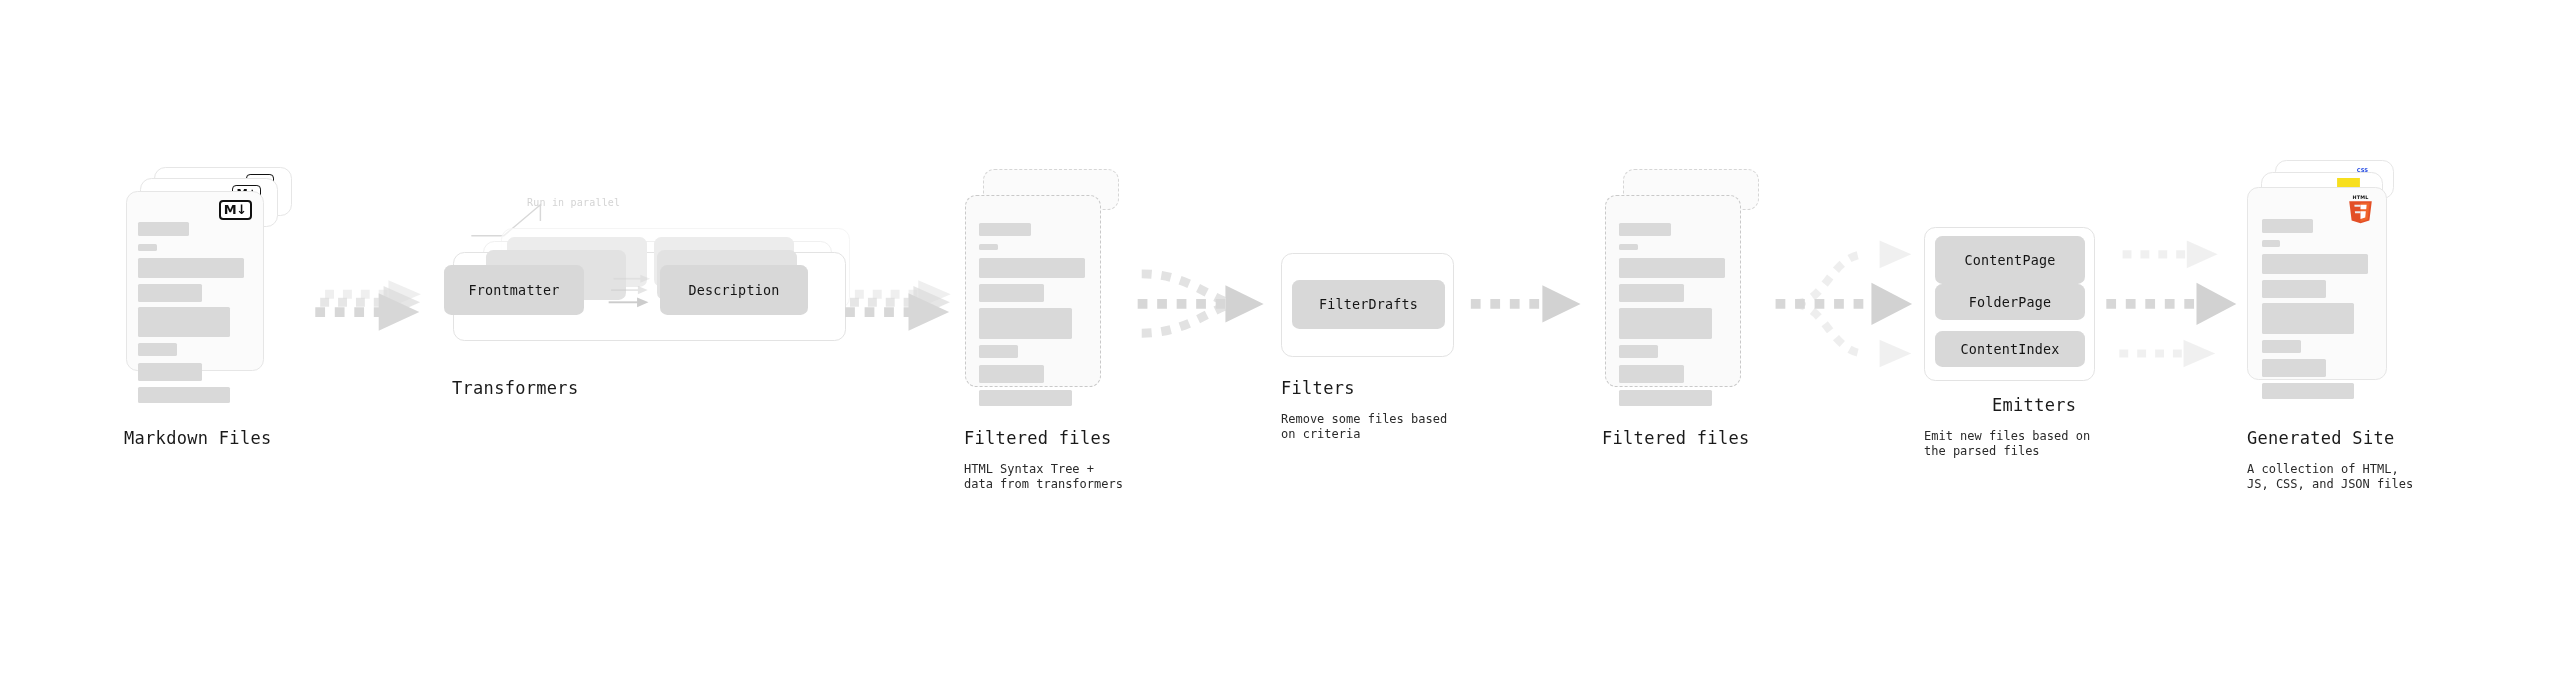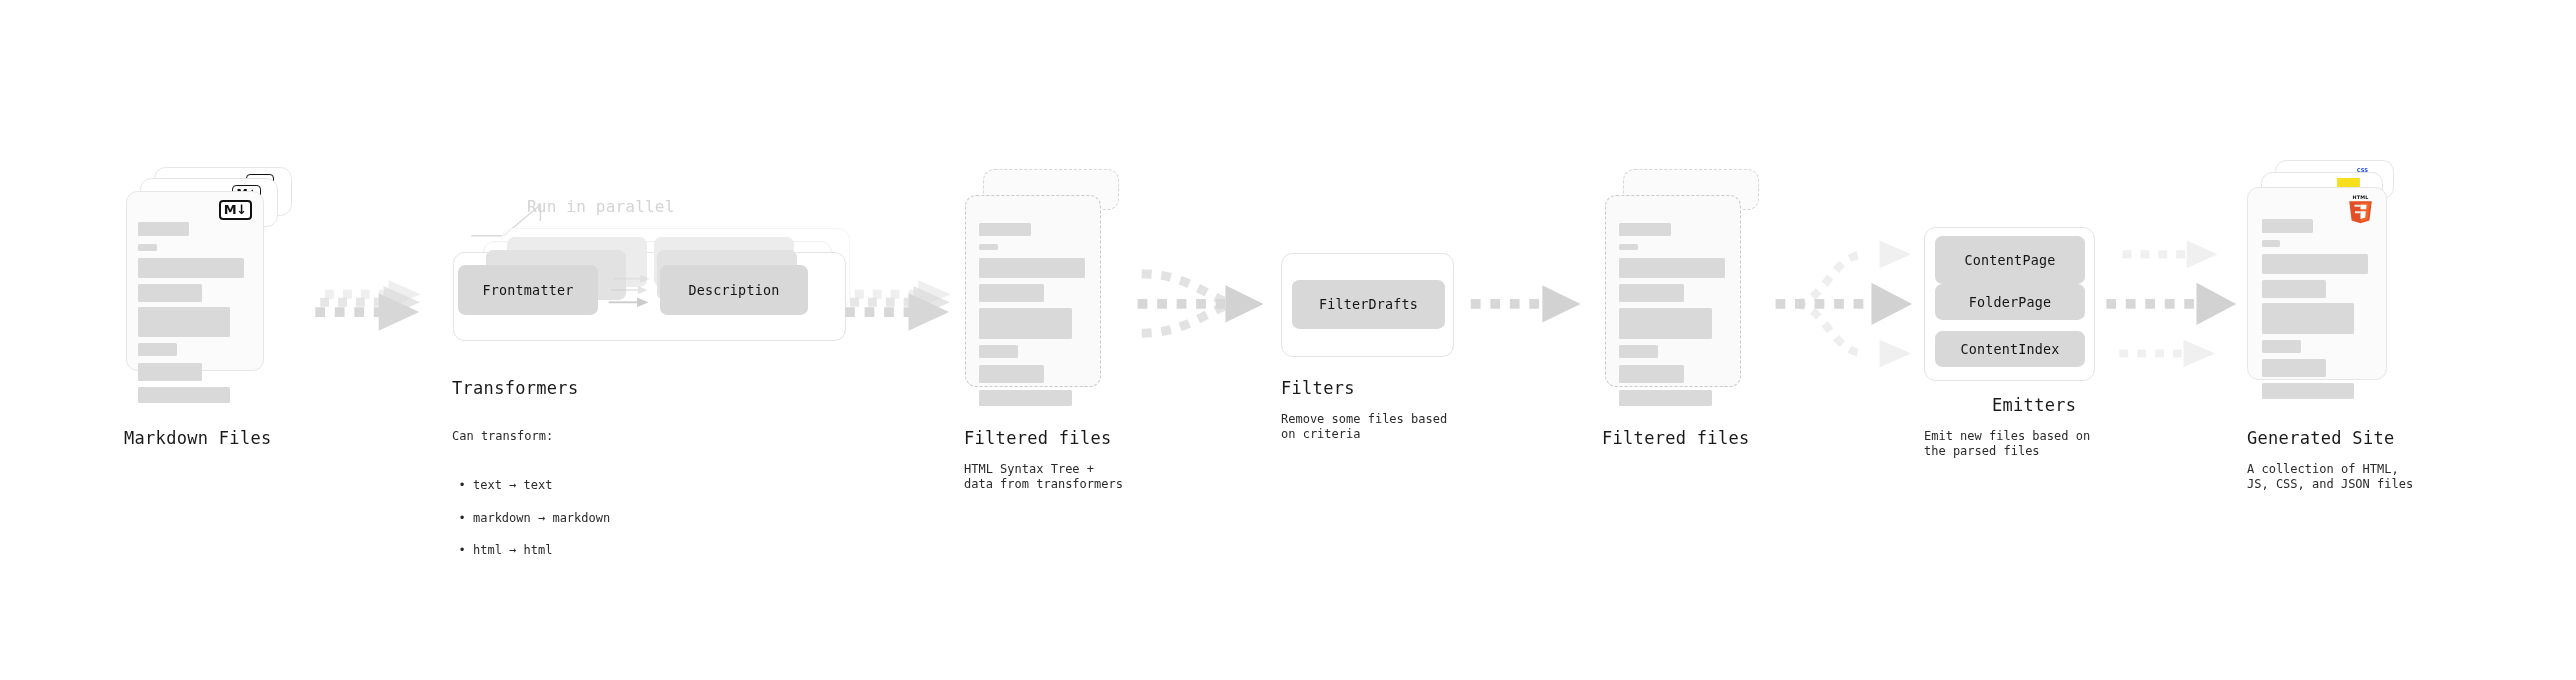--- a/index.html
+++ b/index.html
@@ -107,21 +107,21 @@
     font-size: 13.4px;
     color: #141414;
     white-space: nowrap;
     letter-spacing: 0.2px;
   }
   .pill.g1 { background: #ececec; color: transparent; }
   .pill.g2 { background: #e2e2e2; color: transparent; }
 
   .parallel-label {
     position: absolute;
-    font-size: 16px;
+    font-size: 10px;
     color: #d4d4d4;
     white-space: nowrap;
     letter-spacing: 0.2px;
   }
 
   svg { display: block; overflow: visible; }
   .svg-layer { position: absolute; left: 0; top: 0; pointer-events: none; }
 </style>
 </head>
 <body>
@@ -192,34 +192,26 @@
       <g opacity="0.5">
         <line x1="752" y1="357" x2="787" y2="357" stroke="#cccccc" stroke-width="2.2"></line>
         <polygon points="785,352 797,357 785,362" fill="#cccccc"></polygon>
       </g>
       <g opacity="0.85">
         <line x1="749" y1="372" x2="787" y2="372" stroke="#c4c4c4" stroke-width="2.4"></line>
         <polygon points="784,366 798,372 784,378" fill="#c4c4c4"></polygon>
       </g>
     </svg>
 
-    <div class="pill" style="left:458px; top:265px; width:140px; height:50px;">Frontmatter</div>
+    <div class="pill" style="left:444px; top:265px; width:140px; height:50px;">Frontmatter</div>
     <div class="pill" style="left:660px; top:265px; width:148px; height:50px;">Description</div>
   </div>
 
   <div class="caption-title" style="left:452px; top:378px;text-align:right;">Transformers</div>
 
-  <div class="caption-sub list" style="left:452px; top:412px;">
-    <div>Can transform:</div>
-    <ul class="bullets" style="padding-left:6.5px;">
-      <li>text → text</li>
-      <li>markdown → markdown</li>
-      <li>html → html</li>
-    </ul>
-  </div>
 
   <svg class="svg-layer" width="2576" height="681" viewBox="0 0 3170 838">
     <g opacity="0.45">
       <line x1="1052" y1="362" x2="1137" y2="362" stroke="#dcdcdc" stroke-width="11" stroke-dasharray="11 11"></line>
       <polygon points="1130,345 1170,362 1130,379" fill="#dcdcdc"></polygon>
     </g>
     <g opacity="0.65">
       <line x1="1046" y1="372" x2="1131" y2="372" stroke="#dadada" stroke-width="11" stroke-dasharray="11 11"></line>
       <polygon points="1124,352 1169,372 1124,392" fill="#dadada"></polygon>
     </g>

